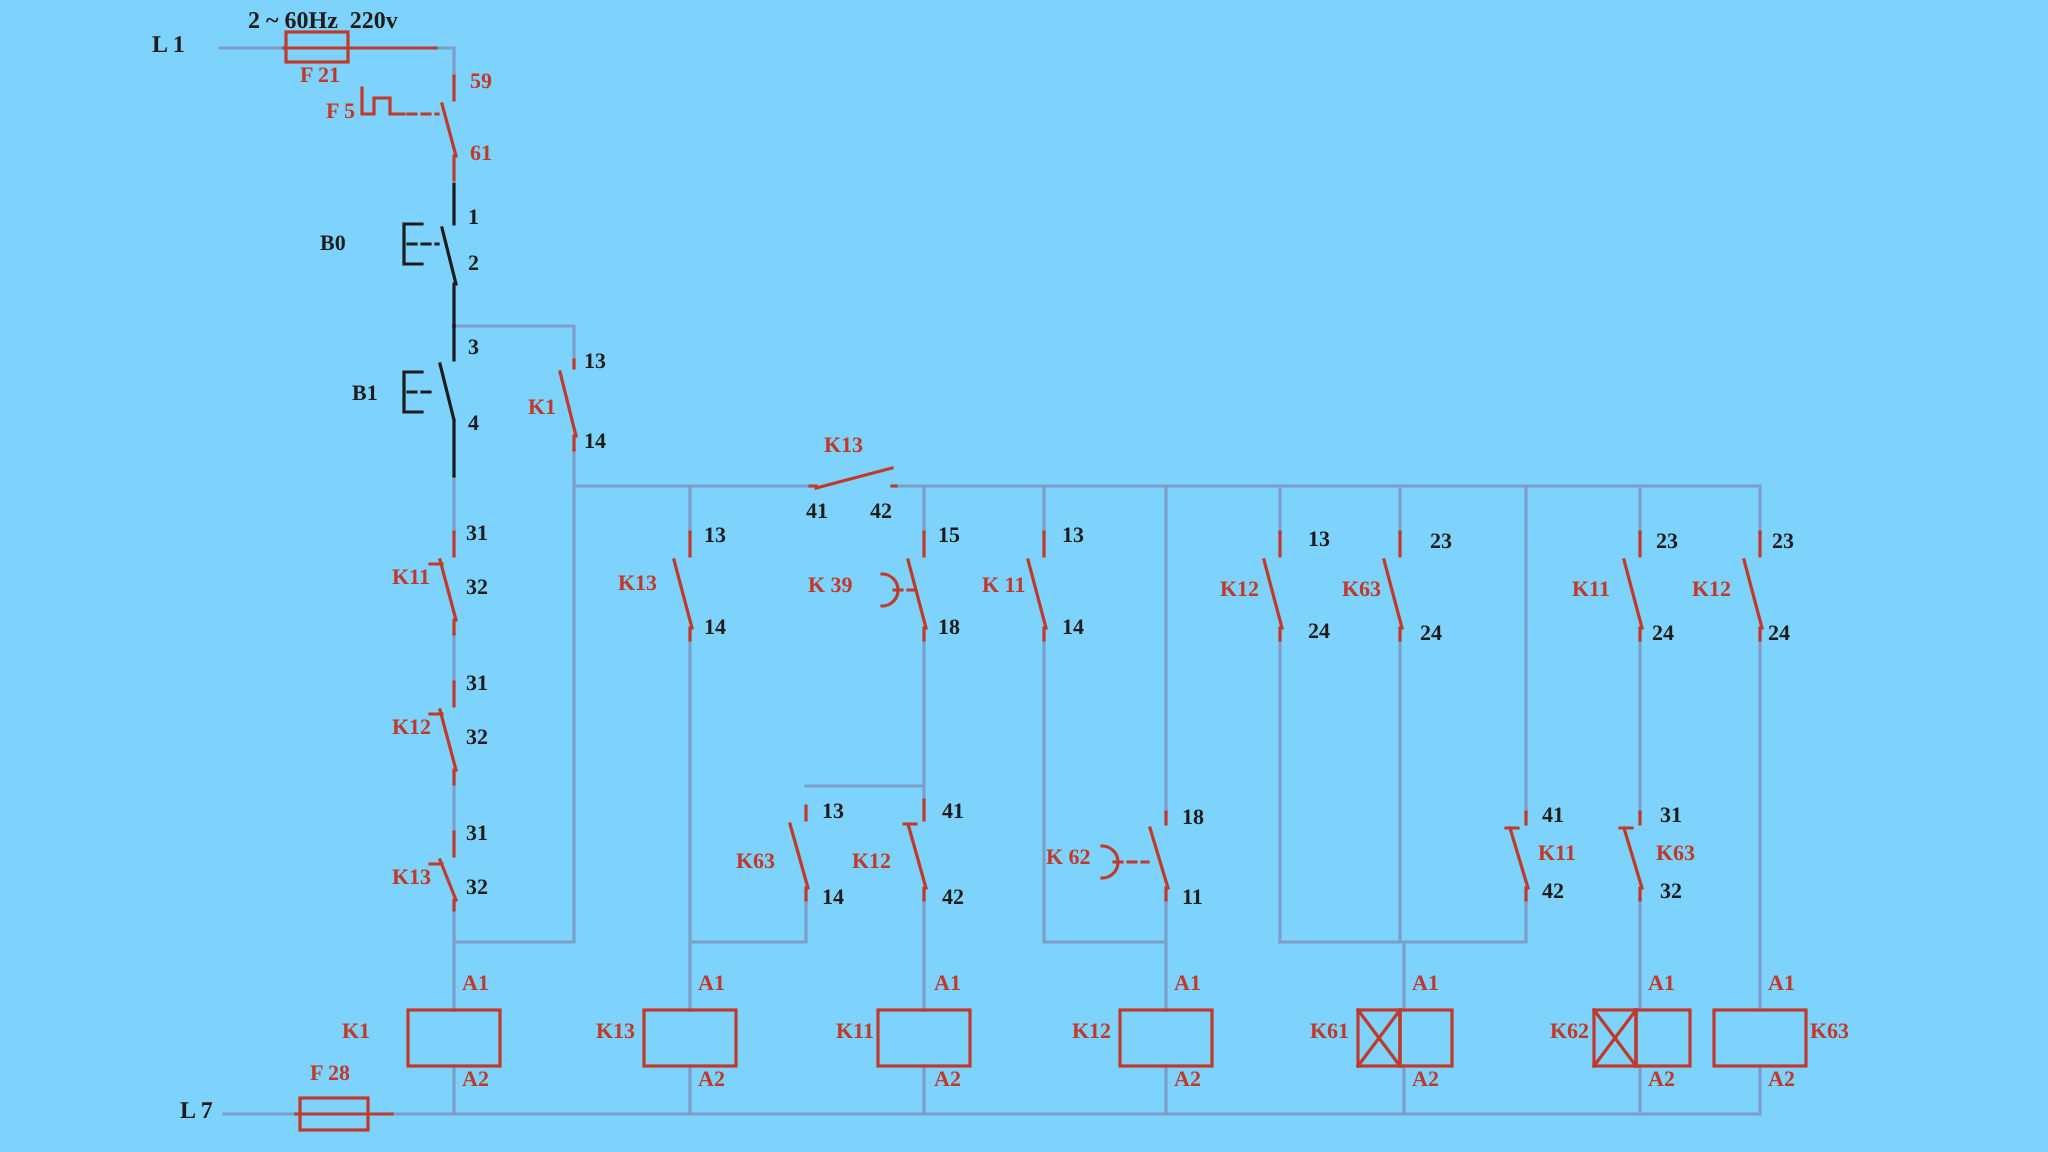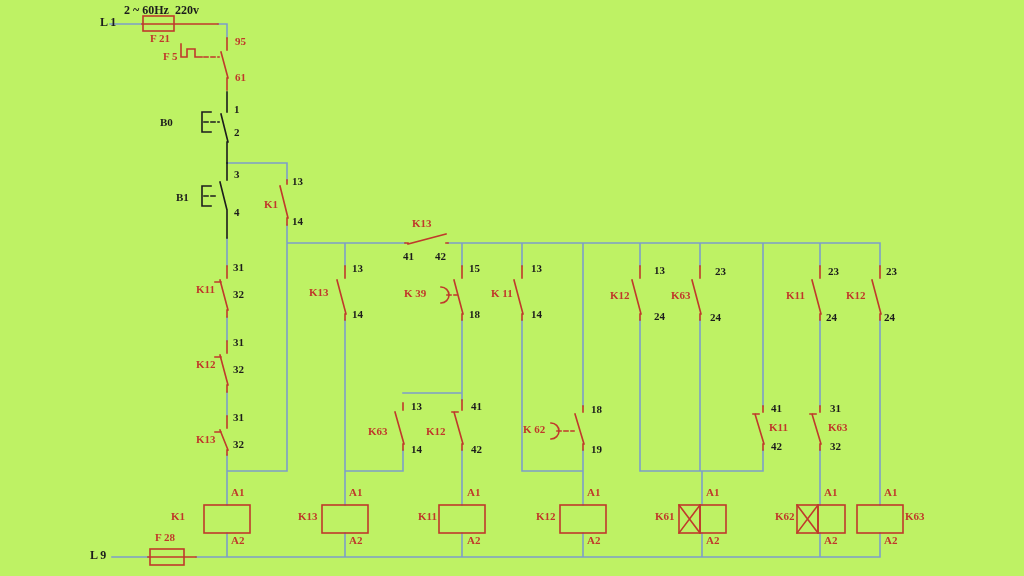--- a/index.html
+++ b/index.html
@@ -1,16 +1,16 @@
 <!DOCTYPE html>
 <html><head>
 <meta charset="utf-8">
 <style>
   html,body{margin:0;padding:0;background:#fff;}
-  .stage{position:relative;width:1024px;height:576px;background:#bef264;overflow:hidden;
+  .stage{position:relative;width:1024px;height:576px;background:#7dd3fc;overflow:hidden;
          font-family:"Liberation Serif","DejaVu Serif",serif;}
   svg.wires{position:absolute;left:0;top:0;}
   .wb{stroke:#7d9ec8;stroke-width:1.6;fill:none;stroke-linecap:square;}
   .wr{stroke:#c0392b;stroke-width:1.6;fill:none;stroke-linecap:square;}
   .wk{stroke:#1c1c1c;stroke-width:1.6;fill:none;stroke-linecap:square;}
   .dash{stroke-dasharray:4,3;}
   .lb{position:absolute;font-weight:700;font-size:11px;line-height:1;white-space:pre;color:#1c1c1c;}
   .red{color:#c0392b;}
   .big{font-size:12px;}
 </style>
@@ -128,27 +128,27 @@
     <rect class="wr" x="797" y="505" width="21" height="28"></rect>
     <path class="wr" d="M797,505 L818,533 M818,505 L797,533"></path>
     <rect class="wr" x="818" y="505" width="27" height="28"></rect>
   </g>
   <g>
         <rect class="wr" x="857" y="505" width="46" height="28"></rect>
       </g>
 </svg>
 
 <div class="lb big" style="left:124px;top:4px">2 ~ 60Hz  220v</div>
-<div class="lb big" style="left:100px;top:16px">L 1</div>
-<div class="lb big" style="left:90px;top:549px">L 9</div>
+<div class="lb big" style="left:76px;top:16px">L 1</div>
+<div class="lb big" style="left:90px;top:549px">L 7</div>
 
 <div class="lb red" style="left:150px;top:33px">F 21</div>
 <div class="lb red" style="left:163px;top:51px">F 5</div>
 <div class="lb red" style="left:155px;top:532px">F 28</div>
-<div class="lb red" style="left:235px;top:36px">95</div>
+<div class="lb red" style="left:235px;top:36px">59</div>
 <div class="lb red" style="left:235px;top:72px">61</div>
 
 <div class="lb" style="left:160px;top:117px">B0</div>
 <div class="lb" style="left:234px;top:104px">1</div>
 <div class="lb" style="left:234px;top:127px">2</div>
 <div class="lb" style="left:176px;top:192px">B1</div>
 <div class="lb" style="left:234px;top:169px">3</div>
 <div class="lb" style="left:234px;top:207px">4</div>
 
 <div class="lb red" style="left:264px;top:199px">K1</div>
@@ -200,21 +200,21 @@
 <div class="lb red" style="left:368px;top:426px">K63</div>
 <div class="lb" style="left:411px;top:401px">13</div>
 <div class="lb" style="left:411px;top:444px">14</div>
 
 <div class="lb red" style="left:426px;top:426px">K12</div>
 <div class="lb" style="left:471px;top:401px">41</div>
 <div class="lb" style="left:471px;top:444px">42</div>
 
 <div class="lb red" style="left:523px;top:424px">K 62</div>
 <div class="lb" style="left:591px;top:404px">18</div>
-<div class="lb" style="left:591px;top:444px">19</div>
+<div class="lb" style="left:591px;top:444px">11</div>
 
 <div class="lb red" style="left:769px;top:422px">K11</div>
 <div class="lb" style="left:771px;top:403px">41</div>
 <div class="lb" style="left:771px;top:441px">42</div>
 
 <div class="lb red" style="left:828px;top:422px">K63</div>
 <div class="lb" style="left:830px;top:403px">31</div>
 <div class="lb" style="left:830px;top:441px">32</div>
 
 <div class="lb red" style="left:171px;top:511px">K1</div>

